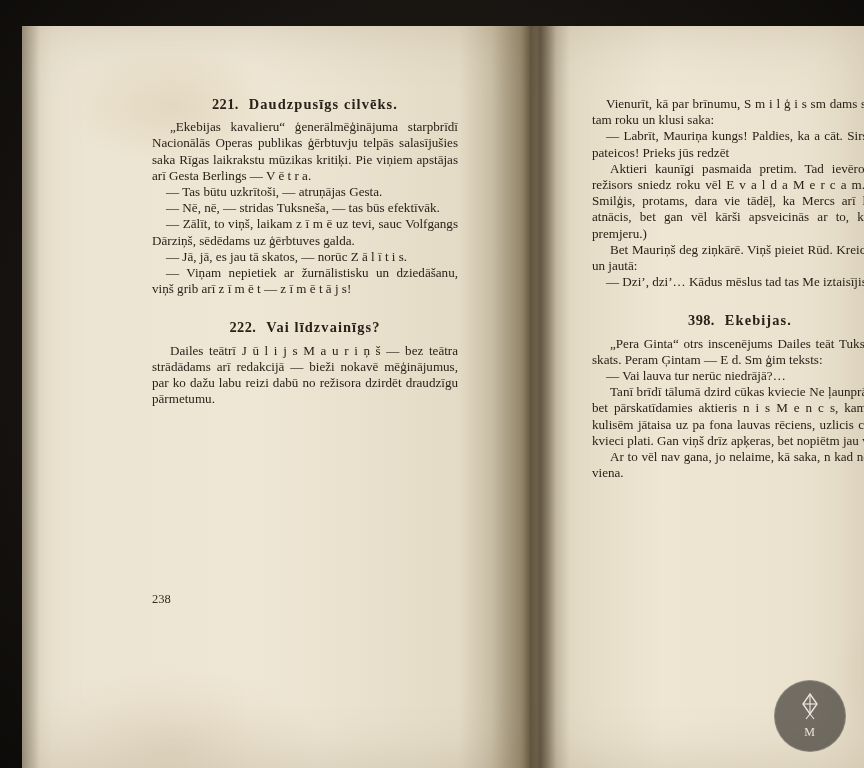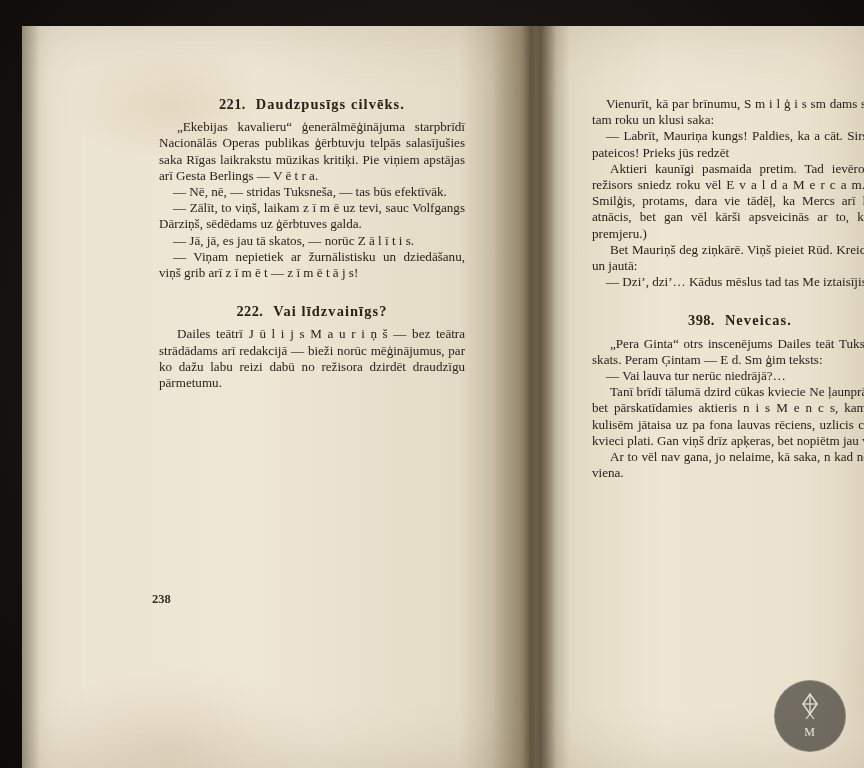--- a/index.html
+++ b/index.html
@@ -98,21 +98,21 @@
 
   
   .col {
     position: absolute;
     color: #2a2219;
     font-size: 13.1px;
     line-height: 16.2px;
     text-align: justify;
     text-justify: inter-word;
   }
-  .col.left  { left: 159px; top: 96px;  width: 306px; }
+  .col.left  { left: 152px; top: 96px;  width: 306px; }
   .col.right { left: 592px; top: 96px;  width: 296px; }
 
   .sec-head {
     text-align: center;
     font-weight: bold;
     font-size: 14.4px;
     letter-spacing: 0.4px;
     margin: 0 0 7px 0;
   }
   .sec-head .num { margin-right: 10px; }
@@ -123,21 +123,21 @@
   p.para {
     margin: 0;
     text-indent: 18px;
   }
   p.para.dash { text-indent: 14px; }
   .folio {
     position: absolute;
     font-size: 12.5px;
     color: #352b20;
   }
-  .folio.left-f  { left: 152px; top: 592px; font-weight: bold; }
+  .folio.left-f  { left: 152px; top: 592px; }
 
   
   .watermark {
     position: absolute;
     right: 18px;
     bottom: 16px;
     width: 70px;
     height: 70px;
     border-radius: 50%;
     background: rgba(15,13,11,0.55);
@@ -176,42 +176,43 @@
     </div>
 
     <div class="gutter"></div>
   </div>
 
   <div class="col left">
     <div class="sec-head">
       <span class="num">221.</span><span class="ttl">Daudzpusīgs cilvēks.</span>
     </div>
     <p class="para">„Ekebijas kavalieru“ ģenerālmēģinājuma starpbrīdī Nacionālās Operas publikas ģērbtuvju telpās salasījušies saka Rīgas laikrakstu mūzikas kritiķi. Pie viņiem apstājas arī Gesta Berlings — V ē t r a.</p>
+    <p class="para dash">— Tas būtu uzkrītoši, — atruņājas Gesta.</p>
     <p class="para dash">— Nē, nē, — stridas Tuksneša, — tas būs efektīvāk.</p>
     <p class="para dash">— Zālīt, to viņš, laikam z ī m ē uz tevi, sauc Volfgangs Dārziņš, sēdēdams uz ģērbtuves galda.</p>
     <p class="para dash">— Jā, jā, es jau tā skatos, — norūc Z ā l ī t i s.</p>
     <p class="para dash">— Viņam nepietiek ar žurnālistisku un dziedāšanu, viņš grib arī z ī m ē t — z ī m ē t ā j s!</p>
 
     <div class="sec-head second">
       <span class="num">222.</span><span class="ttl">Vai līdzvainīgs?</span>
     </div>
-    <p class="para">Dailes teātrī J ū l i j s  M a u r i ņ š — bez teātra strādādams arī redakcijā — bieži norūc mēģinājumus, par ko dažu labu reizi dabū no režisora dzirdēt draudzīgu pārmetumu.</p>
+    <p class="para">Dailes teātrī J ū l i j s  M a u r i ņ š — bez teātra strādādams arī redakcijā — bieži nokavē mēģinājumus, par ko dažu labu reizi dabū no režisora dzirdēt draudzīgu pārmetumu.</p>
   </div>
 
   <div class="folio left-f">238</div>
 
   <div class="col right">
     <p class="para dash">Vienurīt, kā par brīnumu, S m i l ģ i s sm dams spiež tam roku un klusi saka:</p>
     <p class="para dash">— Labrīt, Mauriņa kungs! Paldies, ka a cāt. Sirsnīgi pateicos! Prieks jūs redzēt</p>
     <p class="para">Aktieri kaunīgi pasmaida pretim. Tad ievēro, ka režisors sniedz roku vēl E v a l d a M e r c a m. (To Smilģis, protams, dara vie tādēļ, ka Mercs arī laikā atnācis, bet gan vēl kārši apsveicinās ar to, kā ar premjeru.)</p>
     <p class="para">Bet Mauriņš deg ziņkārē. Viņš pieiet Rūd. Kreicuma un jautā:</p>
     <p class="para dash">— Dzi’, dzi’… Kādus mēslus tad tas Me iztaisījis?!</p>
 
     <div class="sec-head second">
-      <span class="num">398.</span><span class="ttl">Neveicas.</span>
+      <span class="num">398.</span><span class="ttl">Ekebijas.</span>
     </div>
     <p class="para">„Pera Ginta“ otrs inscenējums Dailes teāt Tuksneša skats. Peram Ģintam — E d. Sm ģim teksts:</p>
     <p class="para dash">— Vai lauva tur nerūc niedrājā?…</p>
     <p class="para">Tanī brīdī tālumā dzird cūkas kviecie Ne ļaunprātīgi, bet pārskatīdamies aktieris n i s  M e n c s, kam aiz kulisēm jātaisa uz pa fona lauvas rēciens, uzlicis cūkas kvieci plati. Gan viņš drīz apķeras, bet nopiētm jau vēja.</p>
     <p class="para">Ar to vēl nav gana, jo nelaime, kā saka, n kad nenāk viena.</p>
   </div>
 
   <div class="watermark">
     <span>
       <svg width="26" height="32" viewBox="0 0 26 32" aria-hidden="true">

